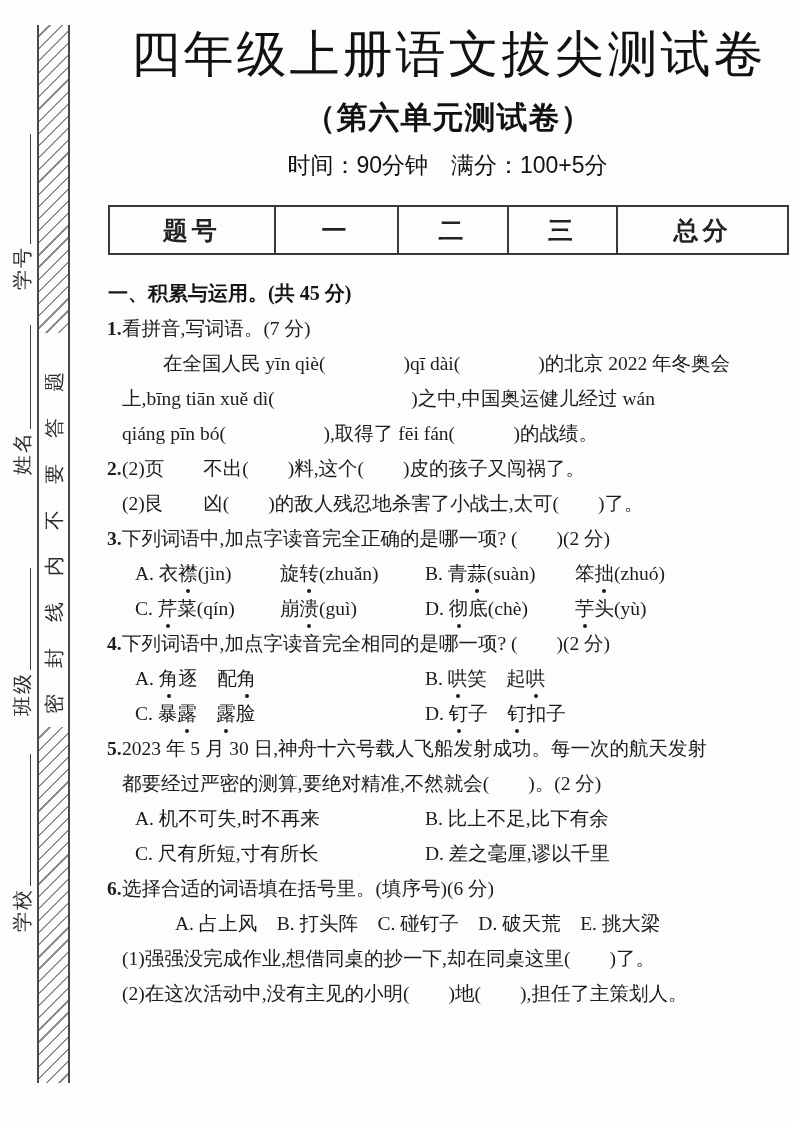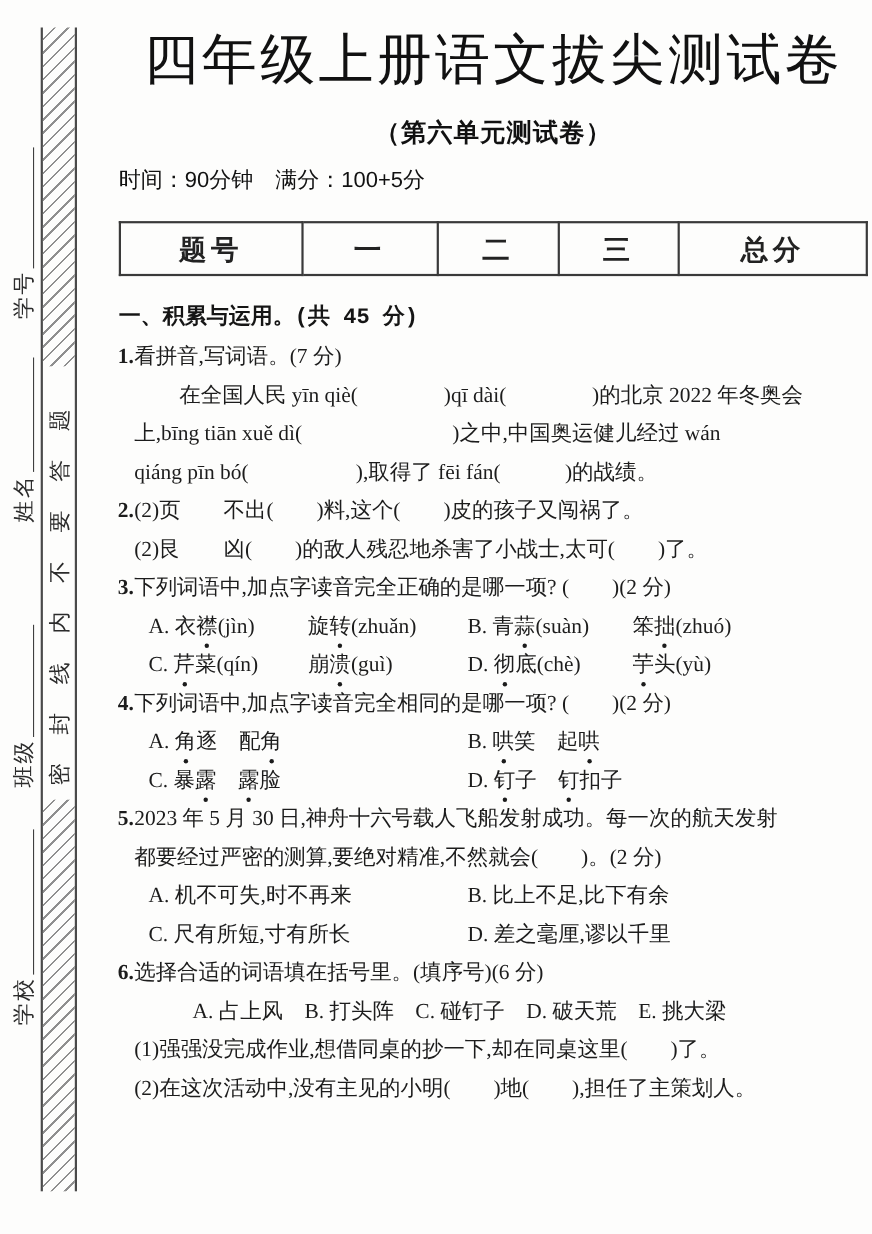--- a/index.html
+++ b/index.html
@@ -49,44 +49,44 @@
   
   .main{position:absolute;left:108px;top:0;width:681px;}
   .title{
     margin:0;padding-top:26px;
     font-family:"Liberation Sans","DejaVu Sans",sans-serif;
     font-weight:normal;font-size:50px;line-height:56px;
     text-align:center;letter-spacing:3px;color:#111;
   }
   .subtitle{
     margin:20px 0 0;
-    font-family:Liberation Sans, sans-serif;
-    font-weight:bold;font-size:23px;line-height:36px;
+    font-family:Liberation Mono, monospace;
+    font-weight:bold;font-size:31px;line-height:36px;
     text-align:center;letter-spacing:1px;color:#111;
   }
   .exam-info{
     margin:12px 2px 0 0;
-    text-align:left;
+    text-align:center;
     font-family:"Liberation Sans","DejaVu Sans",sans-serif;
-    font-size:20px;color:#111;
+    font-size:23px;color:#111;
   }
   table.score{
     width:100%;margin-top:24px;
     border-collapse:collapse;table-layout:fixed;
   }
   table.score td{
     border:2px solid #3a3a3a;
     height:44px;
     text-align:center;vertical-align:middle;
     font-size:25px;font-weight:bold;letter-spacing:4px;color:#222;
   }
 
   .section-heading{
     margin:21px 0 0;
-    font-size:20px;font-weight:bold;line-height:35px;color:#151515;font-family:Liberation Mono, monospace;
+    font-size:20px;font-weight:bold;line-height:35px;color:#151515;
   }
 
   .q{position:relative;padding-left:14px;font-size:19.5px;}
   .qline{line-height:35px;}
   .qnum{
     position:absolute;left:-1px;top:0;
     font-weight:bold;line-height:35px;
     font-family:"Liberation Serif","DejaVu Serif",serif;
   }
   .ind{text-indent:2.1em;}

